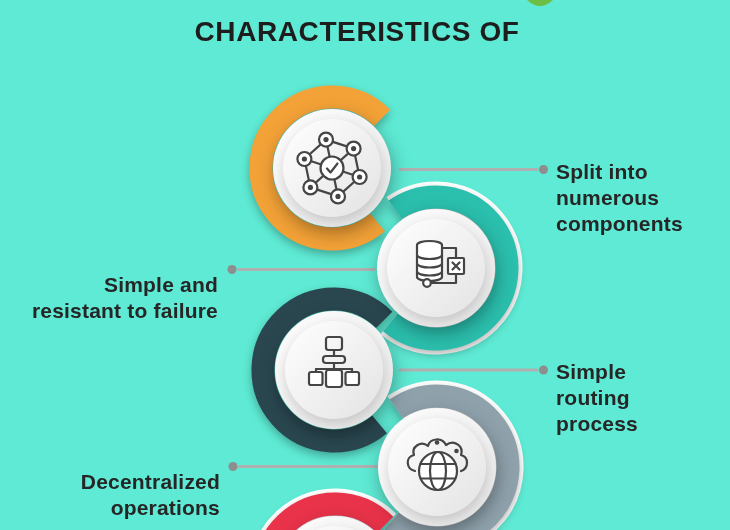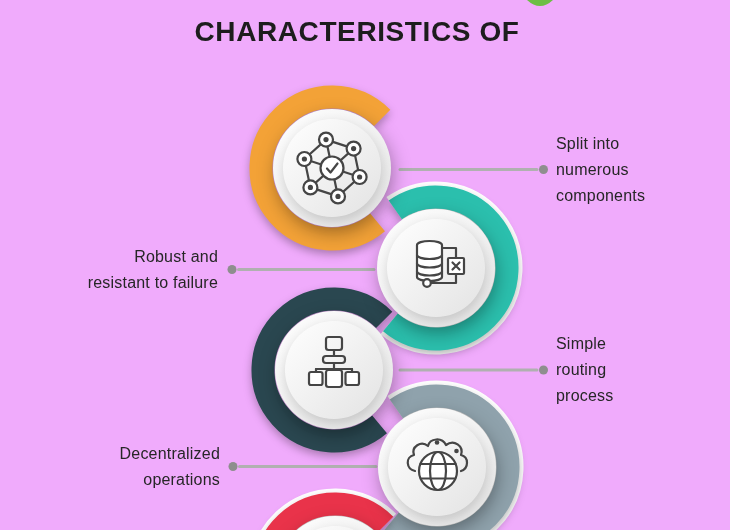--- a/index.html
+++ b/index.html
@@ -1,26 +1,26 @@
 <!DOCTYPE html>
 <html><head>
 <meta charset="utf-8">
 <style>
   html,body{margin:0;padding:0;background:#ffffff;}
   #stage{
-    position:relative;width:730px;height:530px;overflow:hidden;background:#f0abfc;
+    position:relative;width:730px;height:530px;overflow:hidden;background:#5eead4;
     font-family:"Liberation Sans",sans-serif;
   }
   #title{
     position:absolute;top:13px;left:0;width:714px;text-align:center;
     color:#1d1d1d;font-size:28px;font-weight:800;letter-spacing:.6px;line-height:37px;
   }
   .lbl{
-    position:absolute;color:#262626;font-size:16px;font-weight:normal;
-    line-height:26px;white-space:pre-line;letter-spacing:.2px;
+    position:absolute;color:#262626;font-size:21px;font-weight:bold;
+    line-height:26px;white-space:pre-line;letter-spacing:.2px;margin-top:28px;
   }
   #lbl-1{left:556px;top:131px;text-align:left;}
   #lbl-2{right:512px;top:244px;text-align:right;}
   #lbl-3{left:556px;top:331px;text-align:left;}
   #lbl-4{right:510px;top:441px;text-align:right;}
   svg{position:absolute;top:0;left:0;}
   .ring{fill:none;stroke-width:23;filter:drop-shadow(0 4px 4px rgba(0,0,0,.28));}
   .halo{fill:none;stroke:#ffffff;stroke-width:31;}
   .disc-outer{fill:url(#gradOuter);filter:drop-shadow(2px 7px 9px rgba(0,0,0,.30));}
   .disc-inner{fill:url(#gradInner);filter:drop-shadow(1px 5px 7px rgba(0,0,0,.18));}
@@ -152,21 +152,21 @@
     </g>
   </svg>
 
   <div id="title">
     <div>CHARACTERISTICS OF</div>
   </div>
 
   <div id="lbl-1" class="lbl">Split into
 numerous
 components</div>
-  <div id="lbl-2" class="lbl">Robust and
+  <div id="lbl-2" class="lbl">Simple and
 resistant to failure</div>
   <div id="lbl-4" class="lbl">Decentralized
 operations</div>
   <div id="lbl-3" class="lbl">Simple
 routing
 process</div>
 
 </div>
 
 </body></html>

